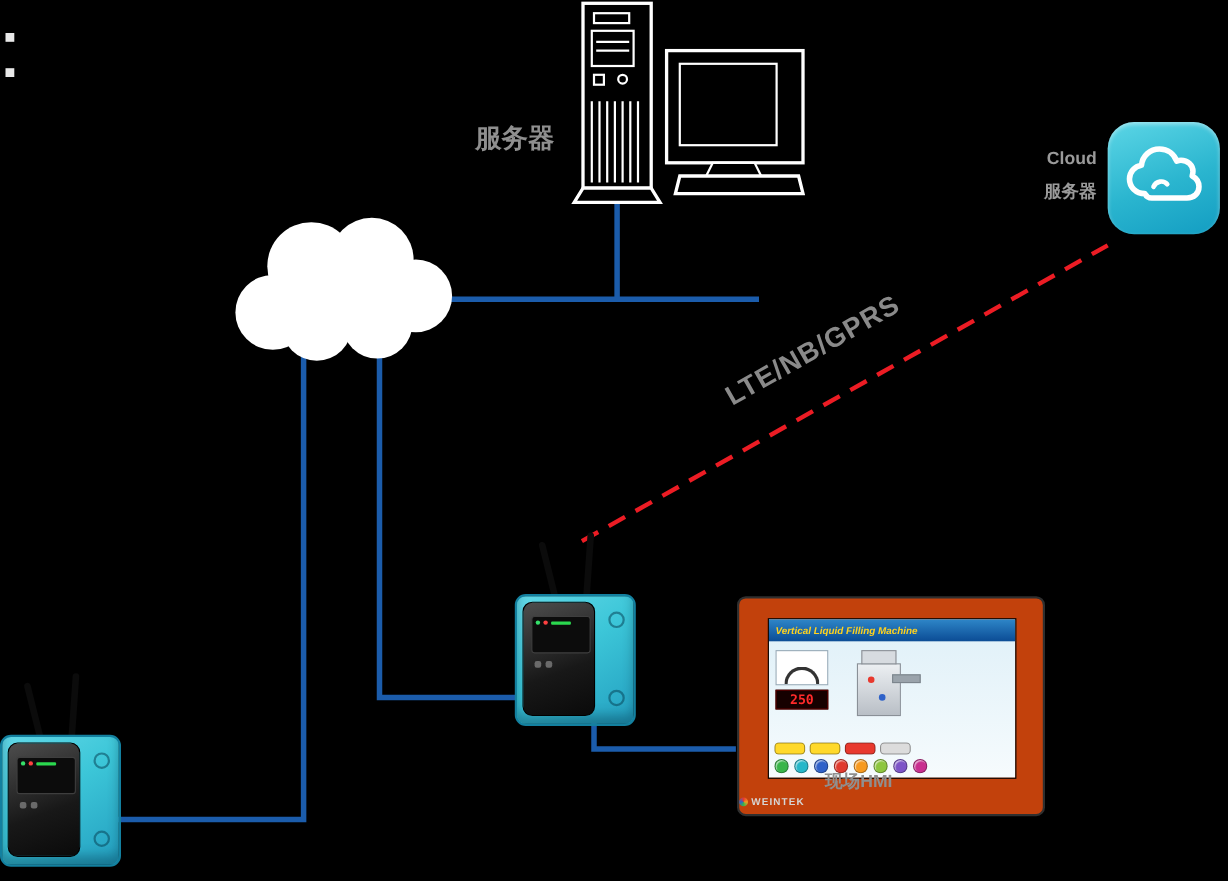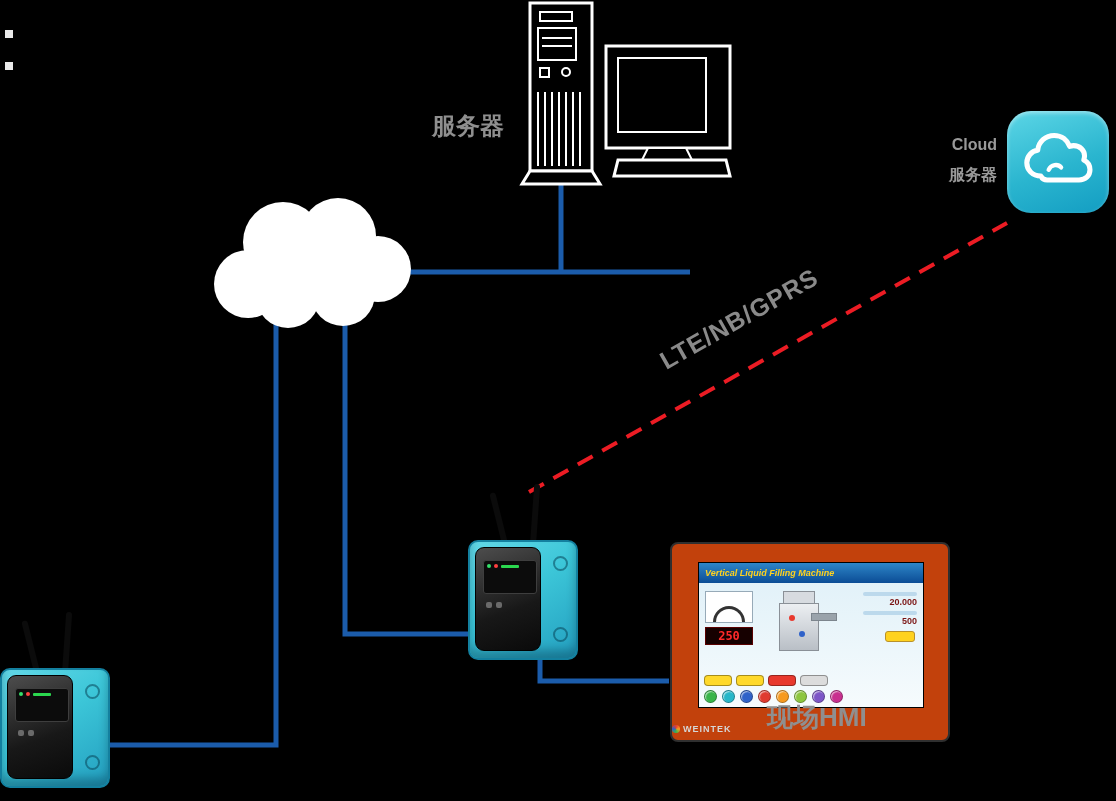--- a/index.html
+++ b/index.html
@@ -74,21 +74,21 @@
   .val-pill{margin-top:4px;margin-left:46px;width:28px;height:9px;background:#ffd21f;border:1px solid #b9912a;border-radius:3px;}
   .btn-rows{position:absolute;left:5px;right:5px;bottom:4px;}
   .pill-row{display:flex;gap:4px;margin-bottom:4px;}
   .pill{width:26px;height:9px;border-radius:4px;border:1px solid rgba(0,0,0,.35);}
   .ball-row{display:flex;gap:5px;}
   .ball{width:11px;height:11px;border-radius:50%;border:1px solid rgba(0,0,0,.3);box-shadow:inset 1px 1px 1px rgba(255,255,255,.6);}
   .hmi-logo{position:absolute;left:0;right:0;bottom:6px;color:#d6d6d6;
     font-size:9px;font-weight:700;letter-spacing:1px;}
   .logo-mark{display:inline-block;width:8px;height:8px;border-radius:50%;
     background:conic-gradient(#e8392e,#f79a1f,#39b54a,#2f62c9,#e8392e);vertical-align:-1px;margin-right:3px;}
-  .hmi-label{left:767px;top:700px;font-size:26px;}
+  .hmi-label{left:750px;top:700px;font-size:16px;}
   .server-label{left:432px;top:110px;font-size:24px;}
   
   .stray{position:absolute;width:8px;height:8px;background:#e9e9e9;}
 </style>
 </head>
 <body>
 
 <div class="stage">
 
   <div class="stray" style="left:5px;top:30px;"></div>
@@ -215,27 +215,20 @@
       <div class="hmi-body">
         <div class="gauge">
             <div class="gauge-arc"></div>
           </div>
         <div class="ledbox">250</div>
         <div class="m-top"></div>
         <div class="m-body"></div>
         <div class="m-arm"></div>
         <div class="m-dot" style="left:90px;top:32px;background:#e8392e;"></div>
         <div class="m-dot" style="left:100px;top:48px;background:#2f62c9;"></div>
-        <div class="vals">
-          <div class="val-label"></div>
-          <div class="val">20.000</div>
-          <div class="val-label"></div>
-          <div class="val">500</div>
-          <div class="val-pill"></div>
-        </div>
         <div class="btn-rows">
           <div class="pill-row">
             <span class="pill" style="background:#ffd92b;"></span>
             <span class="pill" style="background:#ffd92b;"></span>
             <span class="pill" style="background:#e8392e;"></span>
             <span class="pill" style="background:#dcdcdc;"></span>
           </div>
           <div class="ball-row">
             <span class="ball" style="background:#39b54a;"></span>
             <span class="ball" style="background:#26b7c9;"></span>

